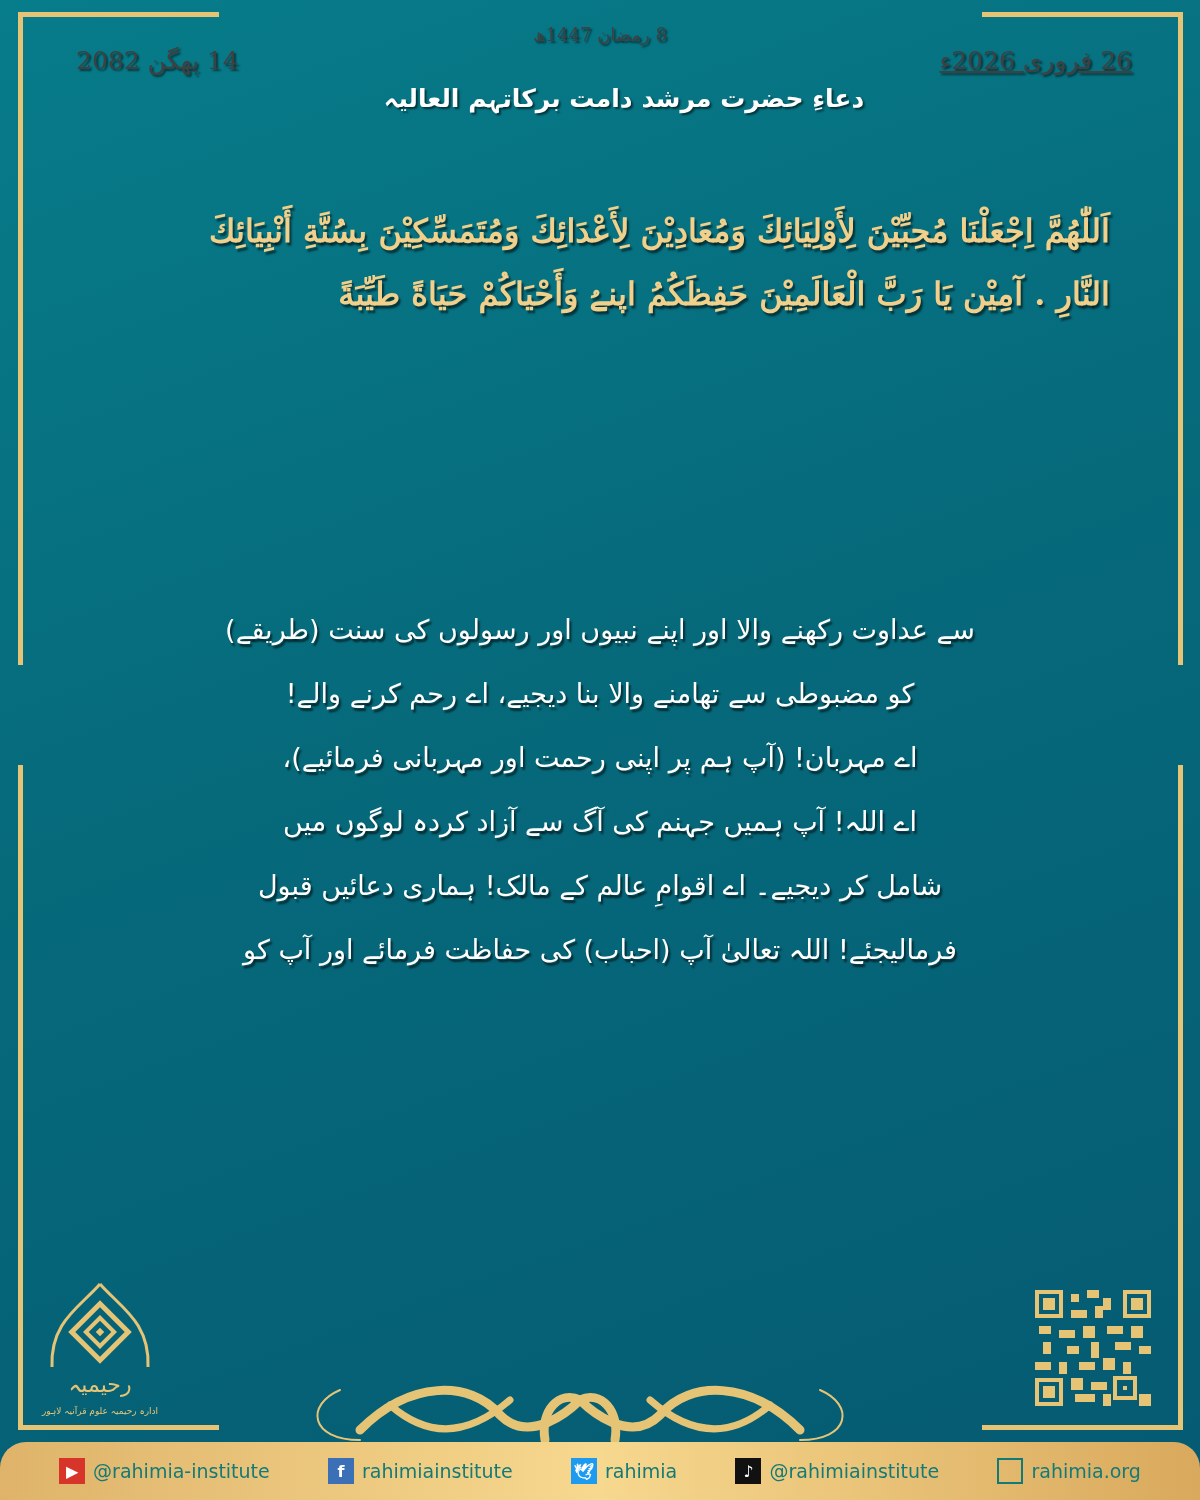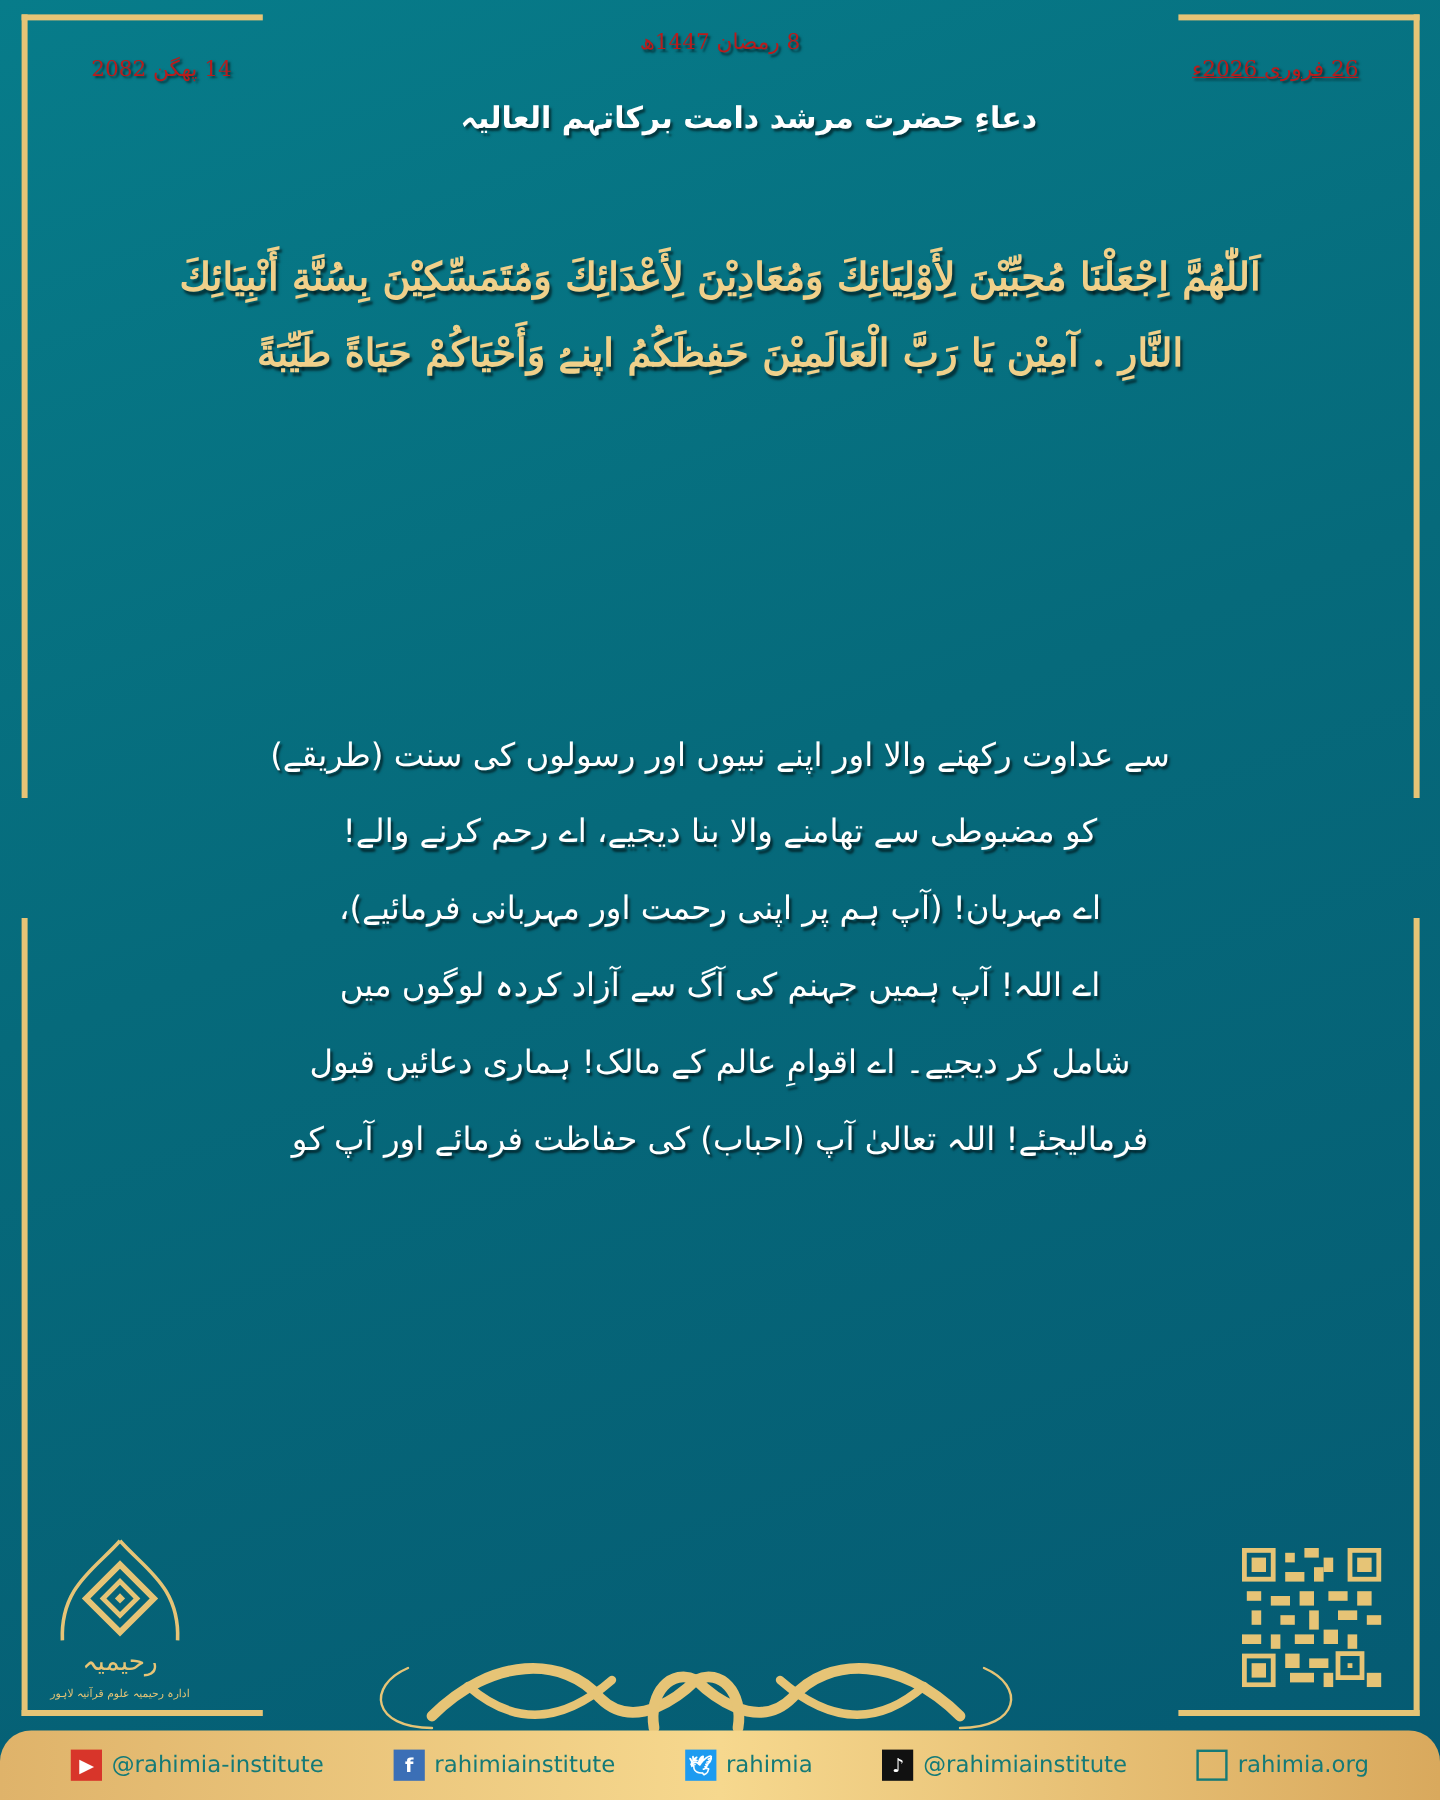--- a/index.html
+++ b/index.html
@@ -7,30 +7,30 @@
     width:1200px; height:1500px; overflow:hidden; position:relative;
     background: linear-gradient(160deg, #077c8a 0%, #066a7b 45%, #055a72 100%);
     font-family: "DejaVu Sans", sans-serif;
   }
   .frame { position:absolute; border-color:#e6c476; border-style:solid; border-width:0; }
   .frame-tl { left:18px; top:12px; width:196px; height:648px; border-top-width:5px; border-left-width:5px; }
   .frame-tr { right:17px; top:12px; width:196px; height:648px; border-top-width:5px; border-right-width:5px; }
   .frame-bl { left:18px; top:765px; width:196px; height:660px; border-bottom-width:5px; border-left-width:5px; }
   .frame-br { right:17px; top:765px; width:196px; height:660px; border-bottom-width:5px; border-right-width:5px; }
 
-  .gold { color:#b91c1c; text-shadow: 2px 2px 2px rgba(0,0,0,0.55); }
-  .hdr { position:absolute; direction:rtl; font-family:"DejaVu Serif", serif; font-size:18px; }
+  .gold { color:#404040; text-shadow: 2px 2px 2px rgba(0,0,0,0.55); }
+  .hdr { position:absolute; direction:rtl; font-family:"DejaVu Serif", serif; font-size:25px; }
   .date-greg { right:68px; top:46px;text-decoration:underline; }
   .date-bik { left:76px; top:46px; }
   .date-hijri { left:0; right:0; top:24px; text-align:center; font-size:18px; }
   .title { position:absolute; left:0; right:0; top:84px; text-align:center; direction:rtl;
     font-family:"DejaVu Sans", sans-serif; font-weight:bold; font-size:25px; color:#ffffff;
     text-shadow: 2px 2px 2px rgba(0,0,0,0.55); padding-left: 48px; }
 
-  .arabic { position:absolute; left:90px; right:90px; top:200px; direction:rtl; text-align:center;
+  .arabic { position:absolute; left:90px; right:90px; top:200px; direction:rtl; 
     font-family:"DejaVu Serif", serif; font-weight:bold; font-size:32px; line-height:63px;
     color:#f0d08a; text-shadow: 2px 3px 2px rgba(0,0,0,0.55); }
   .arabic div { white-space:nowrap; }
 
   .urdu { position:absolute; left:130px; right:130px; top:598px; direction:rtl; text-align:center;
     font-family:"DejaVu Sans", sans-serif; font-size:27px; line-height:64px; color:#ffffff;
     text-shadow: 2px 3px 2px rgba(0,0,0,0.6); }
   .urdu div { white-space:nowrap; }
 
   .logo { position:absolute; left:40px; top:1282px; width:120px; height:145px;text-align:center; }

